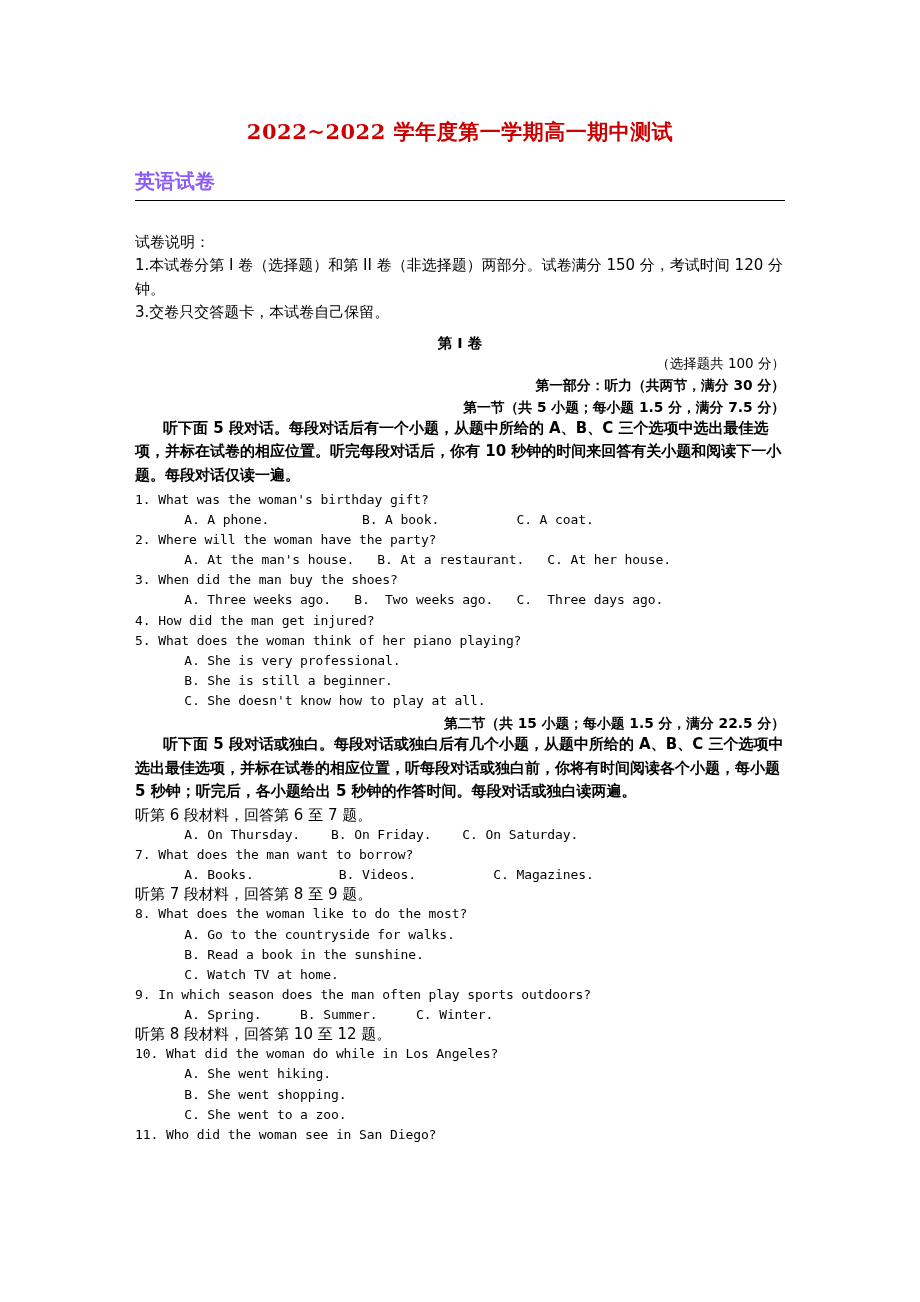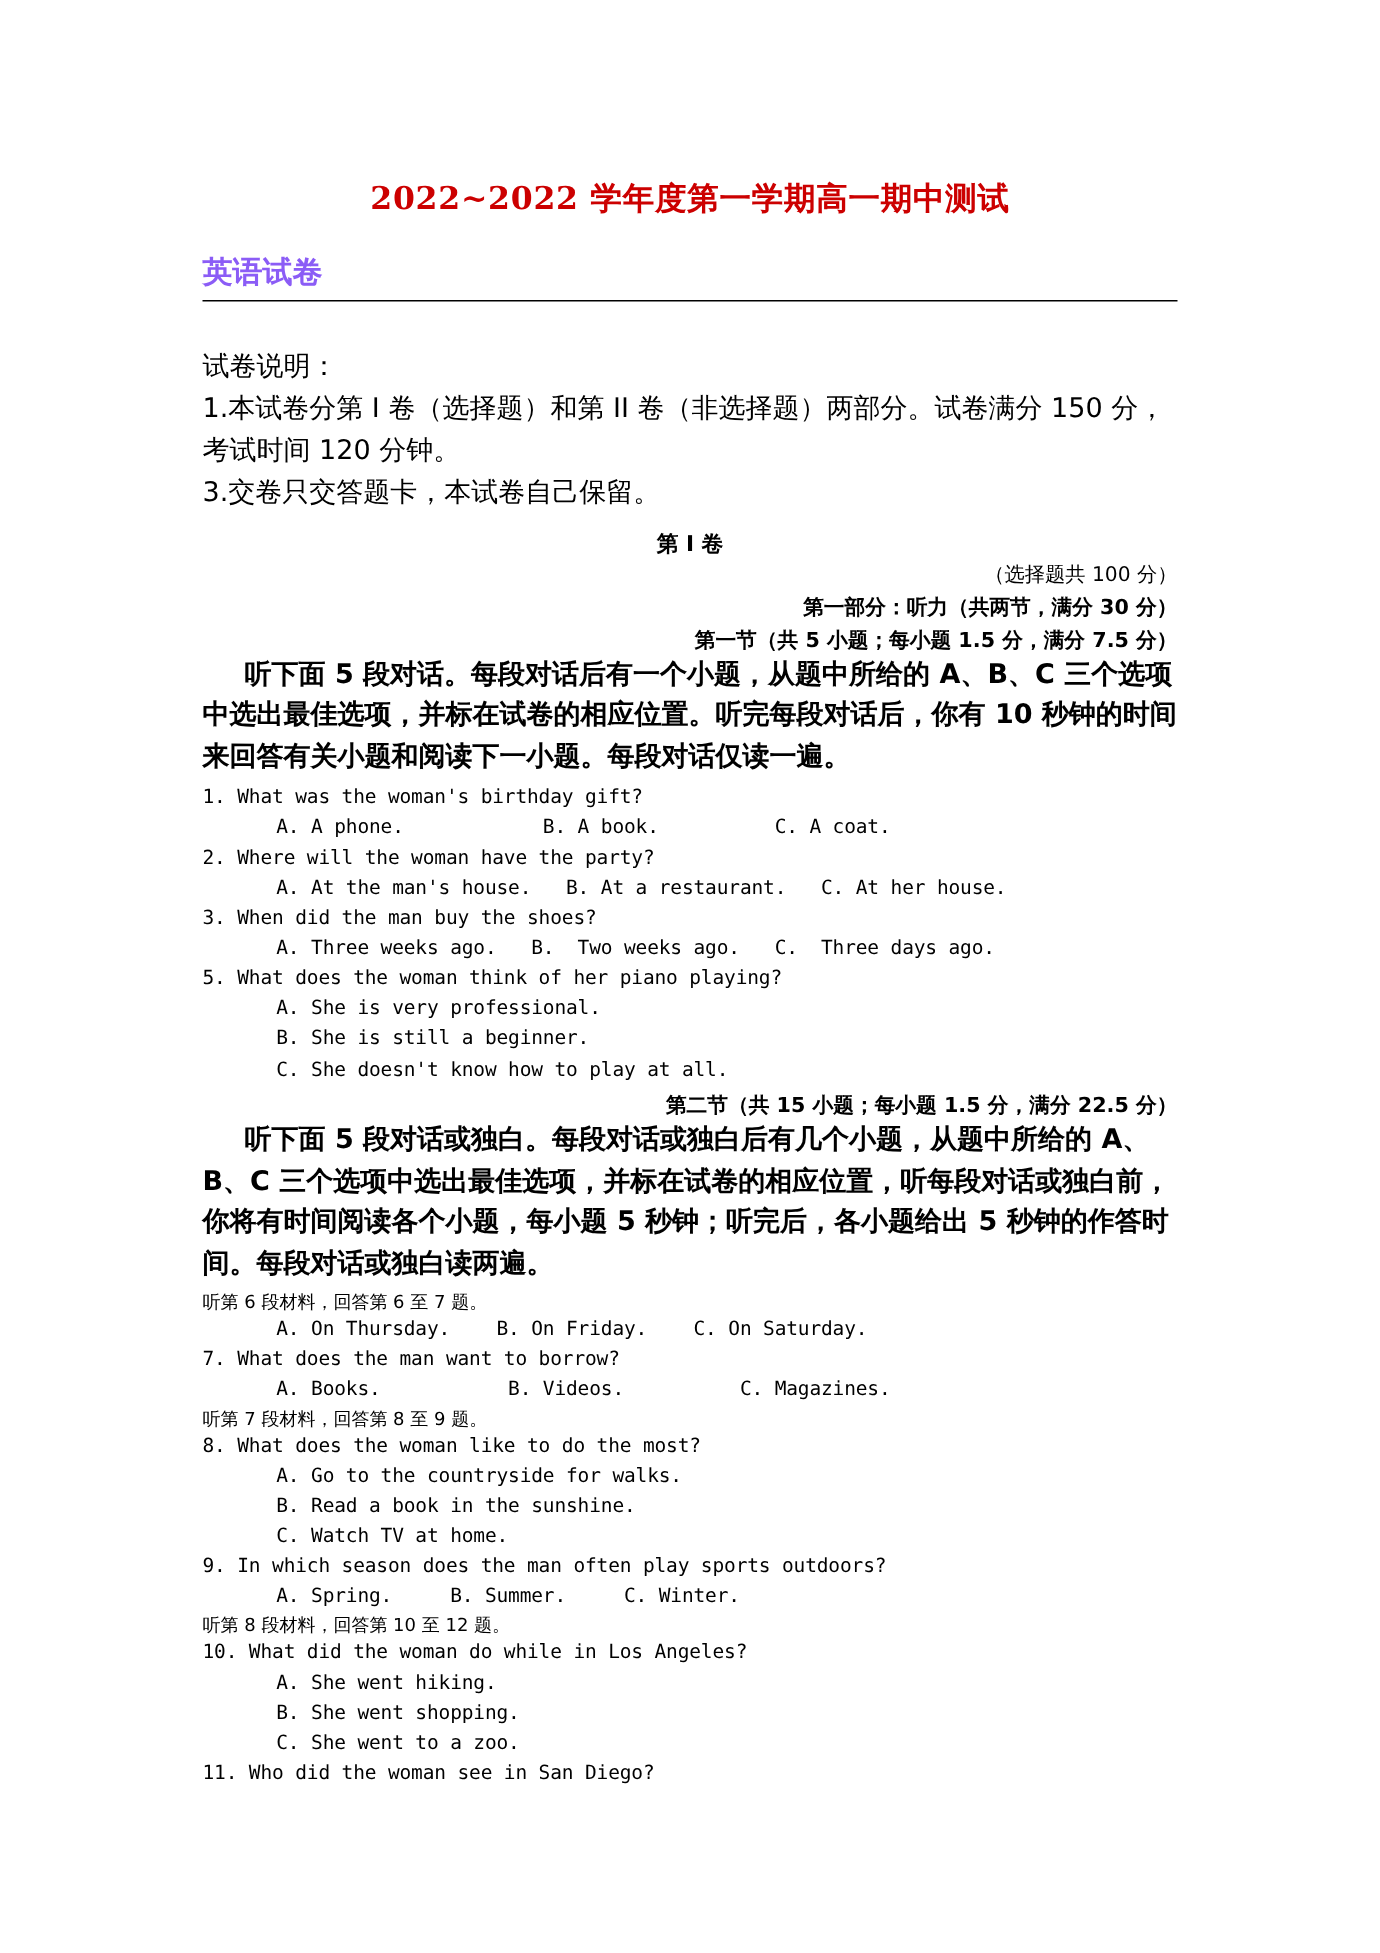--- a/index.html
+++ b/index.html
@@ -42,21 +42,21 @@
   .doc-subtitle {
     text-align: left;
     color: #8b5cf6;
     font-family: "DejaVu Serif", serif;
     font-weight: bold;
     font-size: 20px;
     margin-top: 22px;
   }
   .body-cn {
     font-family: "DejaVu Sans", sans-serif;
-    font-size: 18px;
+    font-size: 15px;
     line-height: 1.55;
   }
   .body-en {
     font-family: "DejaVu Sans Mono", monospace;
     font-size: 13px;
     line-height: 1.55;
     letter-spacing: -0.1px;
   }
   .section-note {
     margin-top: 36px;
@@ -92,21 +92,21 @@
     margin: 0;
     white-space: pre-wrap;
   }
   .opt-line {
     margin: 0;
     padding-left: 26px;
     white-space: pre-wrap;
   }
   .mat-line {
     font-family: "DejaVu Sans", sans-serif;
-    font-size: 12px;
+    font-size: 15px;
     margin: 0;
   }
   .para {
     margin: 0;
   }
   .block {
     margin-top: 3px;
   }
 </style>
 </head>
@@ -132,20 +132,21 @@
   <div class="bold-cn">第一节（共 5 小题；每小题 1.5 分，满分 7.5 分）</div>
   <p class="body-cn indent2 para">听下面 5 段对话。每段对话后有一个小题，从题中所给的 A、B、C 三个选项中选出最佳选项，并标在试卷的相应位置。听完每段对话后，你有 10 秒钟的时间来回答有关小题和阅读下一小题。每段对话仅读一遍。</p>
 
   <div class="block body-en">
     <p class="q-line">1. What was the woman's birthday gift?</p>
     <p class="opt-line">   A. A phone.            B. A book.          C. A coat.</p>
     <p class="q-line">2. Where will the woman have the party?</p>
     <p class="opt-line">   A. At the man's house.   B. At a restaurant.   C. At her house.</p>
     <p class="q-line">3. When did the man buy the shoes?</p>
     <p class="opt-line">   A. Three weeks ago.   B.  Two weeks ago.   C.  Three days ago.</p>
+    <p class="q-line">4. How did the man get injured?</p>
     <p class="q-line">5. What does the woman think of her piano playing?</p>
     <p class="opt-line">   A. She is very professional.
    B. She is still a beginner.
    C. She doesn't know how to play at all.</p>
   </div>
 
   <div class="bold-cn">第二节（共 15 小题；每小题 1.5 分，满分 22.5 分）</div>
   <p class="body-cn indent2 para">听下面 5 段对话或独白。每段对话或独白后有几个小题，从题中所给的 A、B、C 三个选项中选出最佳选项，并标在试卷的相应位置，听每段对话或独白前，你将有时间阅读各个小题，每小题 5 秒钟；听完后，各小题给出 5 秒钟的作答时间。每段对话或独白读两遍。</p>
 
   <div class="block">

